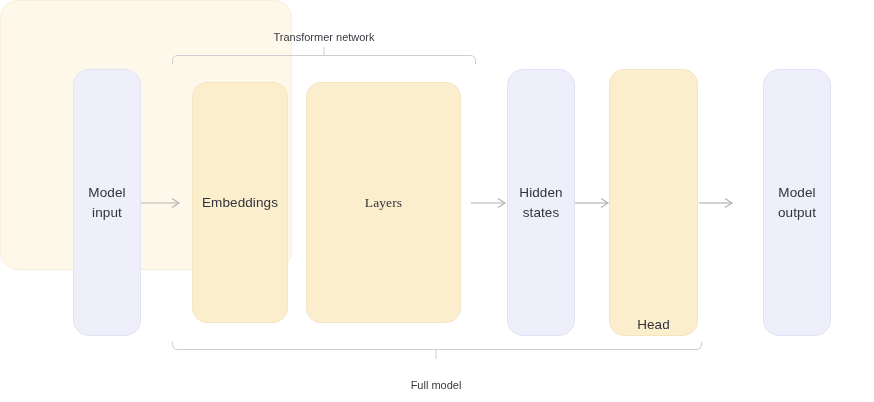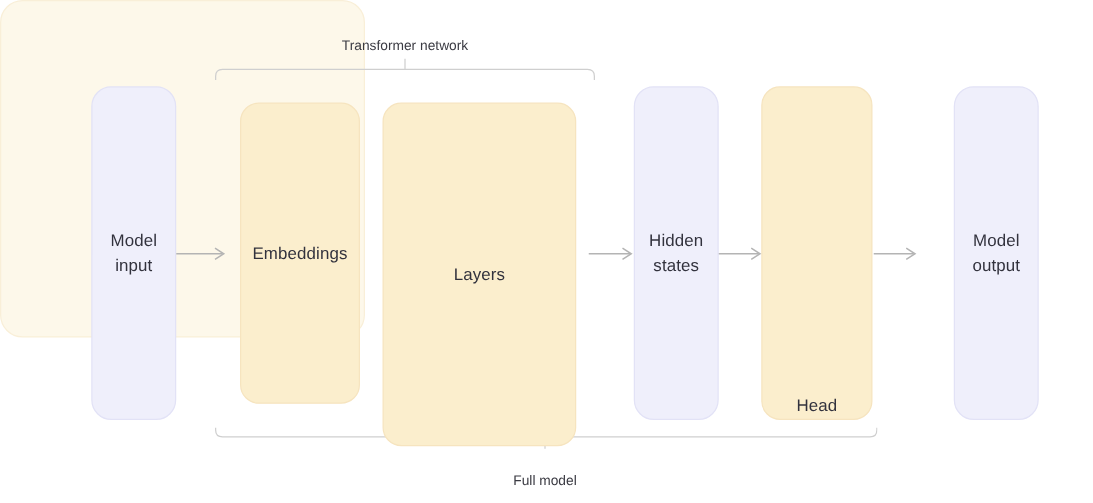--- a/index.html
+++ b/index.html
@@ -42,21 +42,21 @@
     border: 1px solid #f6e4bf;
     border-radius: 15px;
   }
   
   #model-input   { left: 73px;  top: 69px; width: 68px;  height: 267px; }
   #hidden-states { left: 507px; top: 69px; width: 68px;  height: 267px; }
   #model-output  { left: 733px; top: 69px; width: 68px;  height: 267px; margin-left: 30px; }
   
   #transformer-group { left: 181px; top: 68px; width: 290px; height: 268px; }
   #embeddings    { left: 192px; top: 82px; width: 96px;  height: 241px; }
-  #layers        { left: 306px; top: 82px; width: 155px; height: 275px; }
+  #layers        { left: 306px; top: 82px; width: 155px; height: 241px; font-family: Liberation Serif, serif; }
   #head          { left: 609px; top: 69px; width: 89px;  height: 267px; align-items: flex-end; }
 
   .arrow { position: absolute; top: 197px; }
 
   .bracket { position: absolute; }
   #bracket-top    { left: 172px; top: 46px; }
   #bracket-bottom { left: 172px; top: 342px; }
 
   .bracket-label {
     position: absolute;

